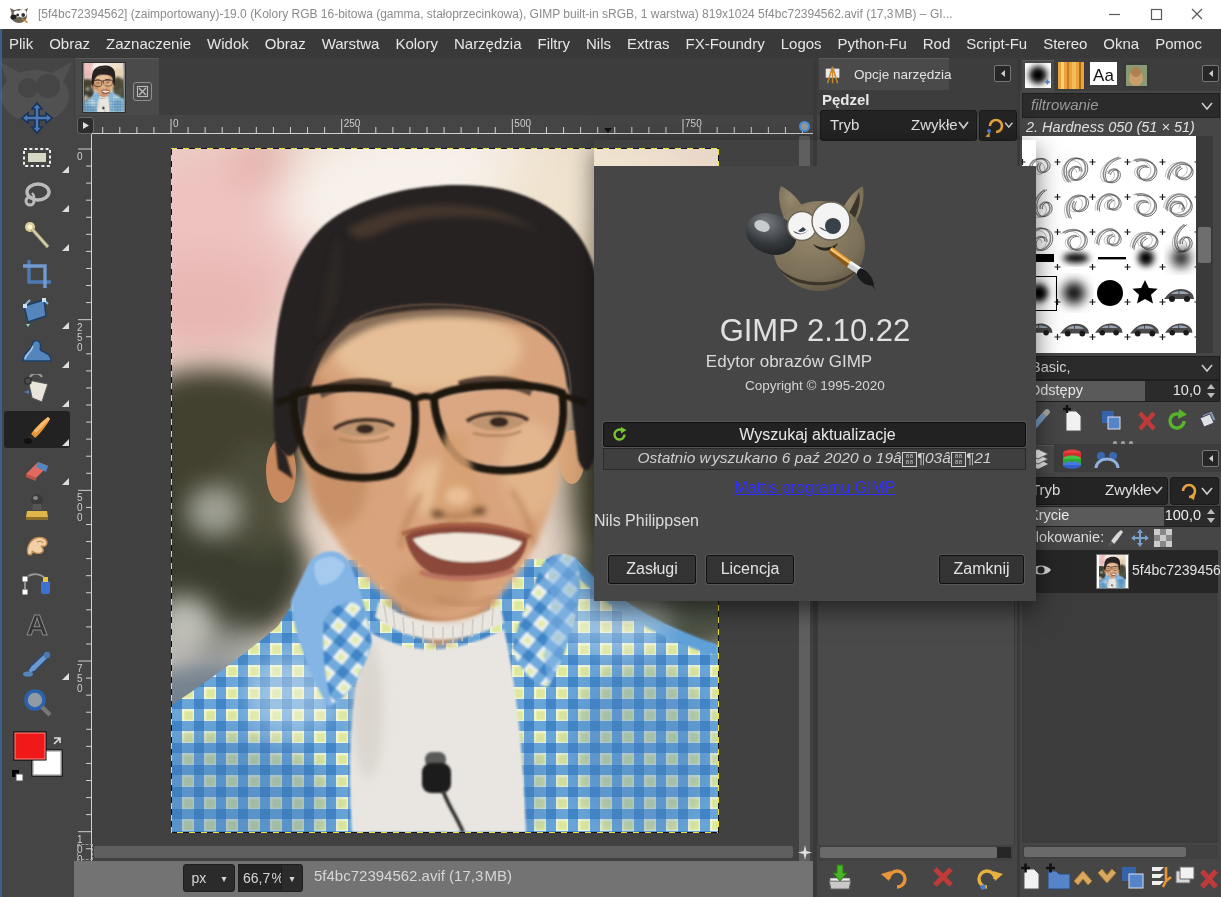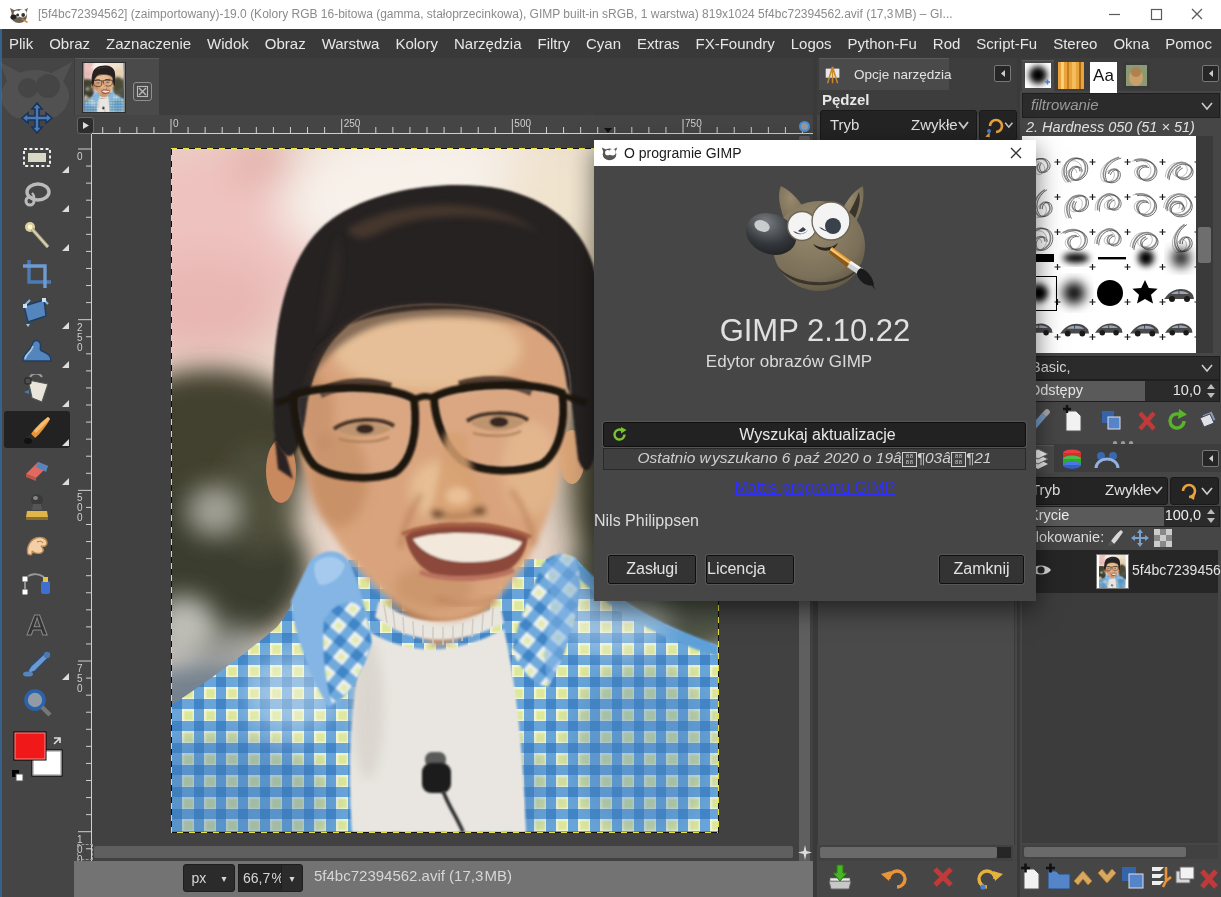--- a/index.html
+++ b/index.html
@@ -32,21 +32,21 @@
   <div style="display:flex;height:29px;align-items:center;padding-left:1px;white-space:nowrap">
     <span style="padding:0 8px">Plik</span>
       <span style="padding:0 8px">Obraz</span>
       <span style="padding:0 8px">Zaznaczenie</span>
       <span style="padding:0 8px">Widok</span>
       <span style="padding:0 8px">Obraz</span>
       <span style="padding:0 8px">Warstwa</span>
       <span style="padding:0 8px">Kolory</span>
       <span style="padding:0 8px">Narzędzia</span>
       <span style="padding:0 8px">Filtry</span>
-      <span style="padding:0 8px">Cyan</span>
+      <span style="padding:0 8px">Nils</span>
       <span style="padding:0 8px">Extras</span>
       <span style="padding:0 8px">FX-Foundry</span>
       <span style="padding:0 8px">Logos</span>
       <span style="padding:0 8px">Python-Fu</span>
       <span style="padding:0 8px">Rod</span>
       <span style="padding:0 8px">Script-Fu</span>
       <span style="padding:0 8px">Stereo</span>
       <span style="padding:0 8px">Okna</span>
       <span style="padding:0 8px">Pomoc</span>
   </div>
@@ -437,21 +437,21 @@
         <circle cx="14" cy="13" r="9" fill="#000" filter="url(#b3)"></circle>
         <path d="M21,20 l5,0 m-2.5,-2.5 l0,5" stroke="#4a7fd4" stroke-width="1.6"></path>
       </svg>
       <svg class="abs" style="left:38px;top:4px" width="26" height="27" viewBox="0 0 26 27">
         <rect width="26" height="27" fill="#e8a33d"></rect>
         <rect x="3" width="3" height="27" fill="#f6cf7d"></rect>
         <rect x="9" width="2" height="27" fill="#c77f1f"></rect>
         <rect x="14" width="4" height="27" fill="#f2bd5a"></rect>
         <rect x="21" width="2" height="27" fill="#b06f15"></rect>
       </svg>
-      <div class="abs" style="left:70px;top:4px;width:27px;height:31px;background:#fff;color:#111;font-size:17px;text-align:center;line-height:27px">Aa</div>
+      <div class="abs" style="left:70px;top:4px;width:27px;height:23px;background:#fff;color:#111;font-size:17px;text-align:center;line-height:27px">Aa</div>
       <svg class="abs" style="left:103px;top:4px" width="27" height="27" viewBox="0 0 27 27">
         <rect width="27" height="27" fill="#3a3a3a"></rect>
         <rect x="3" y="3" width="21" height="21" fill="#8a9a74"></rect>
         <ellipse cx="13" cy="16" rx="7" ry="8" fill="#c9a06a"></ellipse>
         <circle cx="13" cy="10" r="5" fill="#b08050"></circle>
       </svg>
       <div class="abs" style="left:182px;top:7px;width:15px;height:15px;background:#262626;border:1px solid #777;border-radius:2px"><svg width="15" height="15" viewBox="0 0 15 15">
           <path d="M10,4 L6,7.5 L10,11 Z" fill="#ccc"></path>
         </svg></div>
       <div class="abs" style="left:2px;top:35px;width:196px;height:23px;background:#2b2b2b;border:1px solid #1f1f1f;color:#9a9a9a;font-style:italic;font-size:15px">
@@ -779,33 +779,20 @@
         <path d="M132,4 l12,0 -4,4 -8,0 Z M132,11 l12,0 -4,4 -8,0 Z M132,18 l12,0 -4,4 -8,0 Z" fill="#eee"></path>
         <path d="M146,4 v14 l5,-4 M146,18 l-3,6" stroke="#e8953a" stroke-width="2.6" fill="none"></path>
         <path d="M156,8 h14 v12 h-14 Z" fill="#d8d8d8" stroke="#666"></path>
         <path d="M160,4 h14 v12 h-14 Z" fill="#f2f2f2" stroke="#666"></path>
         <path d="M182,8 L196,24 M196,8 L182,24" stroke="#c03a3a" stroke-width="5"></path>
       </svg>
     </div>
 </div>
 
 <div class="abs" id="dialog" style="left:594px;top:140px;width:442px;height:461px;box-shadow:0 8px 24px rgba(0,0,0,0.55)">
-  <div class="abs" style="left:0;top:0;width:442px;height:26px;background:#ffffff">
-    <svg class="abs" style="left:7px;top:5px" width="17" height="17" viewBox="0 0 20 20">
-      <ellipse cx="10" cy="11" rx="8" ry="7" fill="#555"></ellipse>
-      <path d="M3,9 L1,3 L7,6 Z" fill="#555"></path>
-        <path d="M17,9 L19,3 L13,6 Z" fill="#555"></path>
-      <circle cx="8" cy="9" r="3.2" fill="#fff"></circle>
-        <circle cx="13.5" cy="8.6" r="3.8" fill="#fff"></circle>
-    </svg>
-    <span class="abs" style="left:30px;top:5px;font-size:14px;color:#1a1a1a">O programie GIMP</span>
-    <svg class="abs" style="left:414px;top:5px" width="16" height="16" viewBox="0 0 16 16">
-        <path d="M3,3 L13,13 M13,3 L3,13" stroke="#333" stroke-width="1.4"></path>
-      </svg>
-  </div>
   <div class="abs" style="left:0;top:26px;width:442px;height:435px;background:#464646">
     <svg class="abs" style="left:143px;top:20px" width="140" height="110" viewBox="0 0 140 110" id="wilber">
         <defs>
           <radialGradient id="hg" cx="0.42" cy="0.3" r="0.85">
             <stop offset="0" stop-color="#988a6e"></stop>
             <stop offset="0.65" stop-color="#7a6f58"></stop>
             <stop offset="1" stop-color="#4e4637"></stop>
           </radialGradient>
           <radialGradient id="ng" cx="0.32" cy="0.28" r="0.95">
             <stop offset="0" stop-color="#7a7e82"></stop>
@@ -832,32 +819,33 @@
         <path d="M95,61 L117,77 L112,83 L92,67 Z" fill="#8a5a1a"></path>
         <path d="M95,61 L117,77 L115,80 L93,64 Z" fill="#e89b35"></path>
         <path d="M94,62 L114,77 L113,78 L93,64 Z" fill="#f7c77a"></path>
         <path d="M114,75 L126,83 L122,89 L110,81 Z" fill="#d0d3d6"></path>
         <path d="M114,75 L126,83 L125,85 L112,77 Z" fill="#f2f4f6"></path>
         <path d="M124,82 C132,86 136,92 137,99 C132,101 125,98 121,91 C119,87 120,84 124,82 Z" fill="#1a1a1a"></path>
         <path d="M133,94 L139,104 L134,99 Z" fill="#1a1a1a"></path>
       </svg>
     <div class="abs" style="left:0;top:147px;width:442px;text-align:center;font-size:31px;font-weight:normal;color:#e0e0e0">GIMP 2.10.22</div>
     <div class="abs" style="left:0;top:186px;width:390px;text-align:center;font-size:17px;color:#dadada">Edytor obrazów GIMP</div>
+    <div class="abs" style="left:0;top:212px;width:442px;text-align:center;font-size:13.5px;color:#d6d6d6">Copyright © 1995-2020</div>
     <div class="abs" style="left:9px;top:256px;width:421px;height:23px;background:#222222;border:1px solid #0f0f0f;border-radius:2px;outline:1px solid #565656">
       <svg class="abs" style="left:7px;top:3px" width="17" height="17" viewBox="0 0 17 17">
           <path d="M13.5,8.5 a5,5 0 1 1 -2.5,-4.3" stroke="#7ac62d" stroke-width="2.4" fill="none"></path>
           <path d="M10,1 L15.5,4 L10,7.5 Z" fill="#7ac62d"></path>
         </svg>
       <div class="abs" style="left:0;top:3px;width:427px;text-align:center;font-size:16px;color:#e8e8e8">Wyszukaj aktualizacje</div>
     </div>
     <div class="abs" style="left:9px;top:282px;width:421px;height:20px;background:#3f3f3f;border:1px solid #2a2a2a;font-style:italic;font-size:15.5px;color:#cfcfcf;text-align:center">Ostatnio w yszukano 6 paź 2020 o 19â<span style="display:inline-block;width:13px;height:13px;border:1px solid #cfcfcf;font-size:6px;font-style:normal;line-height:6px;vertical-align:-1px"> 8 8<br> 8 8</span>¶03â<span style="display:inline-block;width:13px;height:13px;border:1px solid #cfcfcf;font-size:6px;font-style:normal;line-height:6px;vertical-align:-1px"> 8 8<br> 8 8</span>¶21</div>
     <div class="abs" style="left:0;top:313px;width:442px;text-align:center;font-size:16px"><span style="color:#2f2fff;text-decoration:underline">Mattis programu GIMP</span></div>
     <div class="abs" style="left:0;top:346px;width:442px;text-align:left;font-size:16px;color:#dcdcdc">Nils Philippsen</div>
     <div class="abs" style="left:14px;top:389px;width:86px;height:27px;background:#333333;border:1px solid #0f0f0f;outline:1px solid #565656;border-radius:2px;color:#e2e2e2;font-size:16px;text-align:center;line-height:26px">Zasługi</div>
-    <div class="abs" style="left:112px;top:389px;width:86px;height:27px;background:#333333;border:1px solid #0f0f0f;outline:1px solid #565656;border-radius:2px;color:#e2e2e2;font-size:16px;line-height:26px">Licencja</div>
+    <div class="abs" style="left:112px;top:389px;width:86px;height:27px;background:#333333;border:1px solid #0f0f0f;outline:1px solid #565656;border-radius:2px;color:#e2e2e2;font-size:16px;text-align:center;line-height:26px">Licencja</div>
     <div class="abs" style="left:345px;top:389px;width:83px;height:27px;background:#333333;border:1px solid #0f0f0f;outline:1px solid #565656;border-radius:2px;color:#e2e2e2;font-size:16px;text-align:center;line-height:26px">Zamknij</div>
   </div>
 </div>
 
 <svg width="0" height="0" style="position:absolute">
 <defs>
 <filter id="b28" x="-40%" y="-40%" width="180%" height="180%">
         <feGaussianBlur stdDeviation="22"></feGaussianBlur>
       </filter>
 <filter id="b12" x="-40%" y="-40%" width="180%" height="180%">

